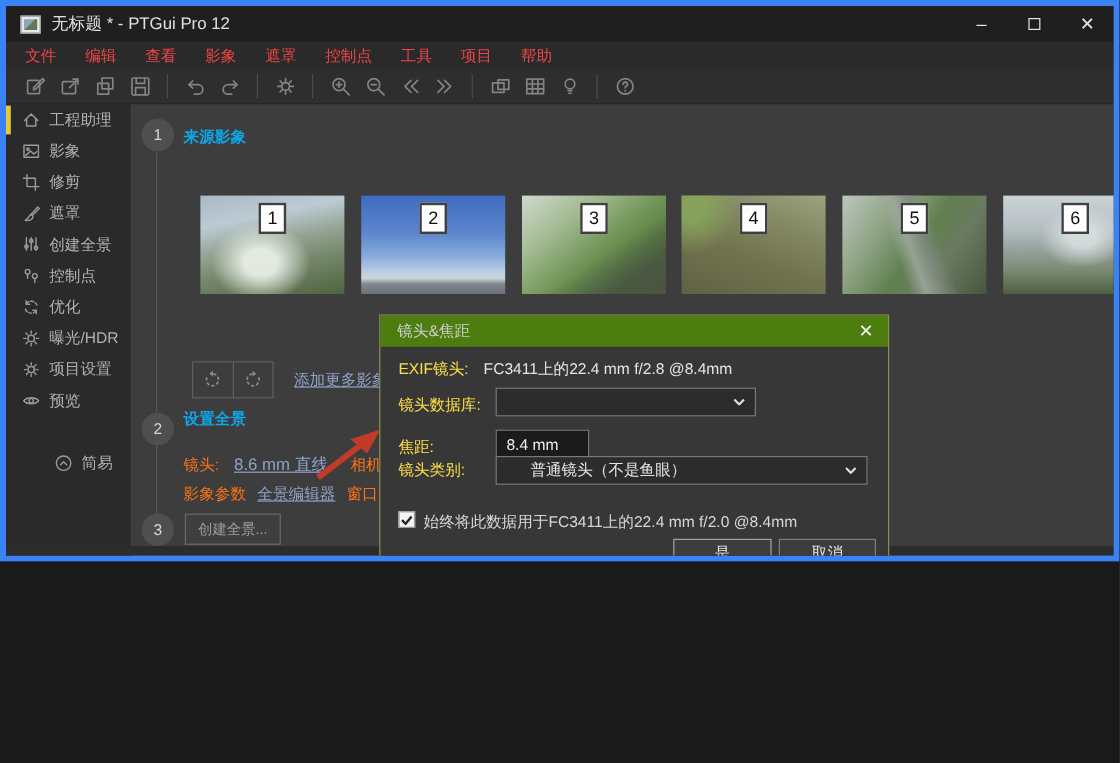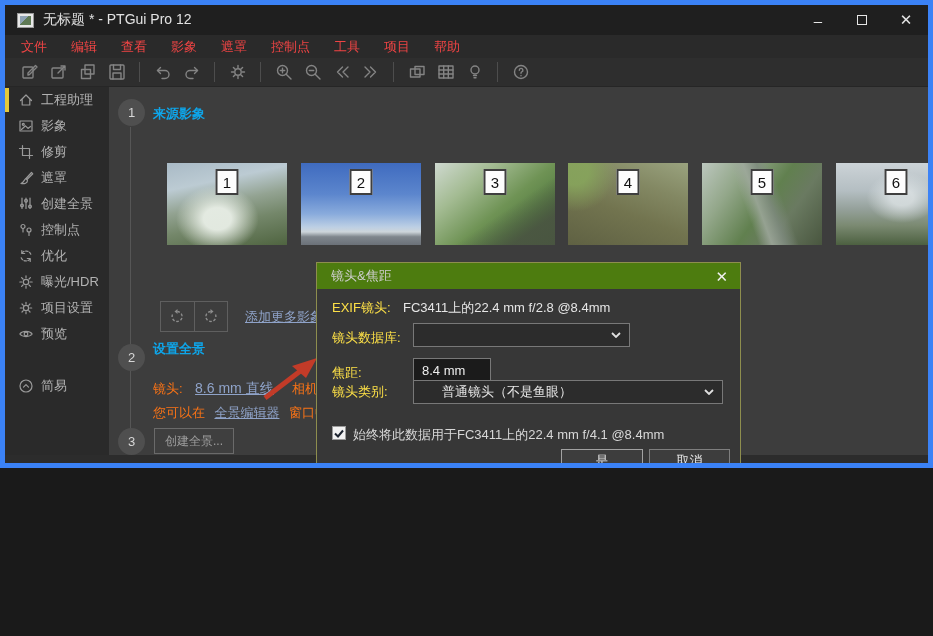--- a/index.html
+++ b/index.html
@@ -24,21 +24,21 @@
   .toolbar { position:absolute; left:0; top:53px; width:100%; height:29px; background:#2e2e2e; display:flex; align-items:center; padding-left:10px; border-bottom:1px solid #262626; }
   .tb-icon { width:21px; height:21px; margin:0 4px; display:flex; align-items:center; justify-content:center; }
   .tb-icon svg { stroke:#848484; fill:none; stroke-width:1.4; stroke-linecap:round; stroke-linejoin:round; }
   .tb-sep { width:1px; height:20px; background:#4d4d4d; margin:0 8px; }
   
   .sidebar { position:absolute; left:0; top:82px; width:104px; height:546px; background:#2a2a2a; }
   .side-item { position:relative; height:26px; display:flex; align-items:center; padding-left:13px; color:#b2b2b2; font-size:13px; }
   .side-item .s-icon { width:16px; height:16px; margin-right:7px; flex:none; display:flex; align-items:center; justify-content:center; }
   .side-item svg { stroke:#9a9a9a; fill:none; stroke-width:1.2; stroke-linecap:round; stroke-linejoin:round; }
   .side-item.active::before { content:""; position:absolute; left:0; top:1px; bottom:1px; width:4px; background:#e4c93a; }
-  .side-item.easy { margin-top:26px; }
+  .side-item.easy { margin-top:26px;margin-left:27px; }
   .collapse-btn { position:absolute; right:5px; bottom:8px; width:16px; height:16px; background:#3a3a3a; border:1px solid #5a5a5a; color:#a8a8a8; font-size:11px; line-height:13px; text-align:center; }
   .bottom-strip { position:absolute; left:0; bottom:0; width:100%; height:8px; background:#2c2c2c; }
   
   .main { position:absolute; left:104px; top:82px; right:0; bottom:8px; background:#3d3d3d; }
   .connector { position:absolute; left:21px; top:40px; width:1px; height:315px; background:#565656; }
   .step-circle { position:absolute; width:27px; height:27px; border-radius:50%; background:#4f4f4f; color:#d6d6d6; font-size:13px; display:flex; align-items:center; justify-content:center; }
   .step-title { position:absolute; font-size:13px; font-weight:bold; color:#0ea5e9; }
   .thumb { position:absolute; top:76px; width:120px; height:82px; overflow:hidden; }
   .badge { position:absolute; left:50%; top:6px; transform:translateX(-50%); width:23px; height:26px; background:#fdfdfd; border:2px solid #3f3f3f; color:#111; font-size:15px; display:flex; align-items:center; justify-content:center; }
   .rot-group { position:absolute; left:51px; top:214px; width:68px; height:31px; border:1px solid #5f5f5f; display:flex; }
@@ -359,21 +359,21 @@
     <span class="link" style="position:absolute; left:136px; top:221px;">添加更多影象</span>
 
     <div class="step-circle" style="left:9px; top:257px;">2</div>
     <div class="step-title" style="left:44px; top:253px;">设置全景</div>
     <div style="position:absolute; left:44px; top:292px; white-space:nowrap;">
       <span class="txt">镜头:</span>
       <span class="link" style="margin-left:8px; font-size:14px;">8.6 mm 直线</span>
       <span class="txt" style="margin-left:14px;">相机:</span>
     </div>
     <div style="position:absolute; left:44px; top:316px; white-space:nowrap;">
-      <span class="txt">您可以在</span>
+      <span class="txt">影象参数</span>
       <span class="link" style="margin-left:5px;">全景编辑器</span>
       <span class="txt" style="margin-left:5px;">窗口中查</span>
     </div>
 
     <div class="step-circle" style="left:9px; top:341px;">3</div>
     <button class="create-btn">创建全景...</button>
 
     <svg class="anno-arrow" width="70" height="50" viewBox="0 0 70 50">
       <path d="M6 46 L44 17" stroke="#c23b28" stroke-width="5" fill="none"></path>
       <path d="M58 6 L33 14 L47 26 Z" fill="#c23b28"></path>
@@ -405,20 +405,20 @@
       <svg width="10" height="6" viewBox="0 0 10 6">
           <path d="M1 1 L5 5 L9 1"></path>
         </svg>
     </div>
 
     <span class="chk">
       <svg width="10" height="9" viewBox="0 0 10 9">
           <path d="M1 4.5 L4 7.5 L9 1.5"></path>
         </svg>
     </span>
-    <span class="chk-label">始终将此数据用于FC3411上的22.4 mm f/4.1 @8.4mm</span>
+    <span class="chk-label">始终将此数据用于FC3411上的22.4 mm f/2.0 @8.4mm</span>
 
     <div class="dlg-btn btn-yes">是</div>
     <div class="dlg-btn btn-cancel">取消</div>
   </div>
 
   <div class="bottom-strip"></div>
 </div>
 
 </body></html>

